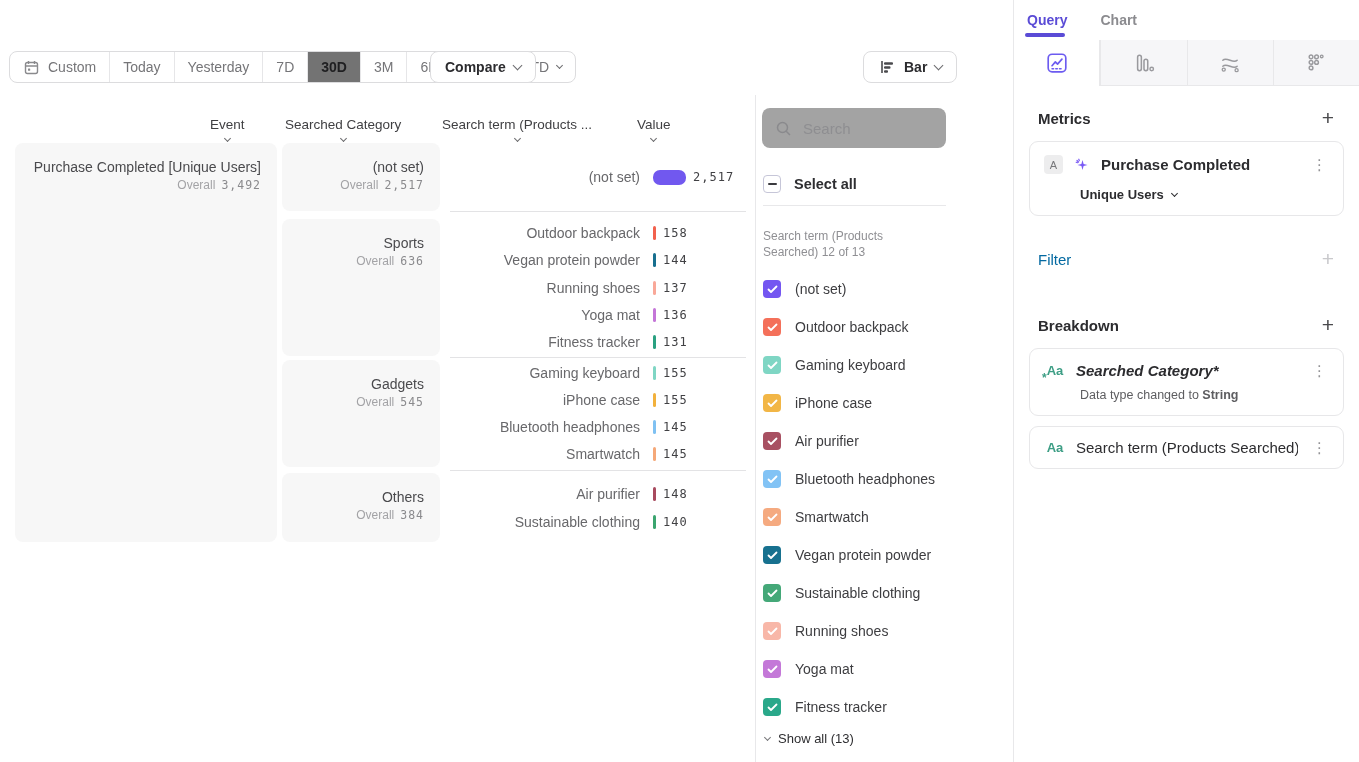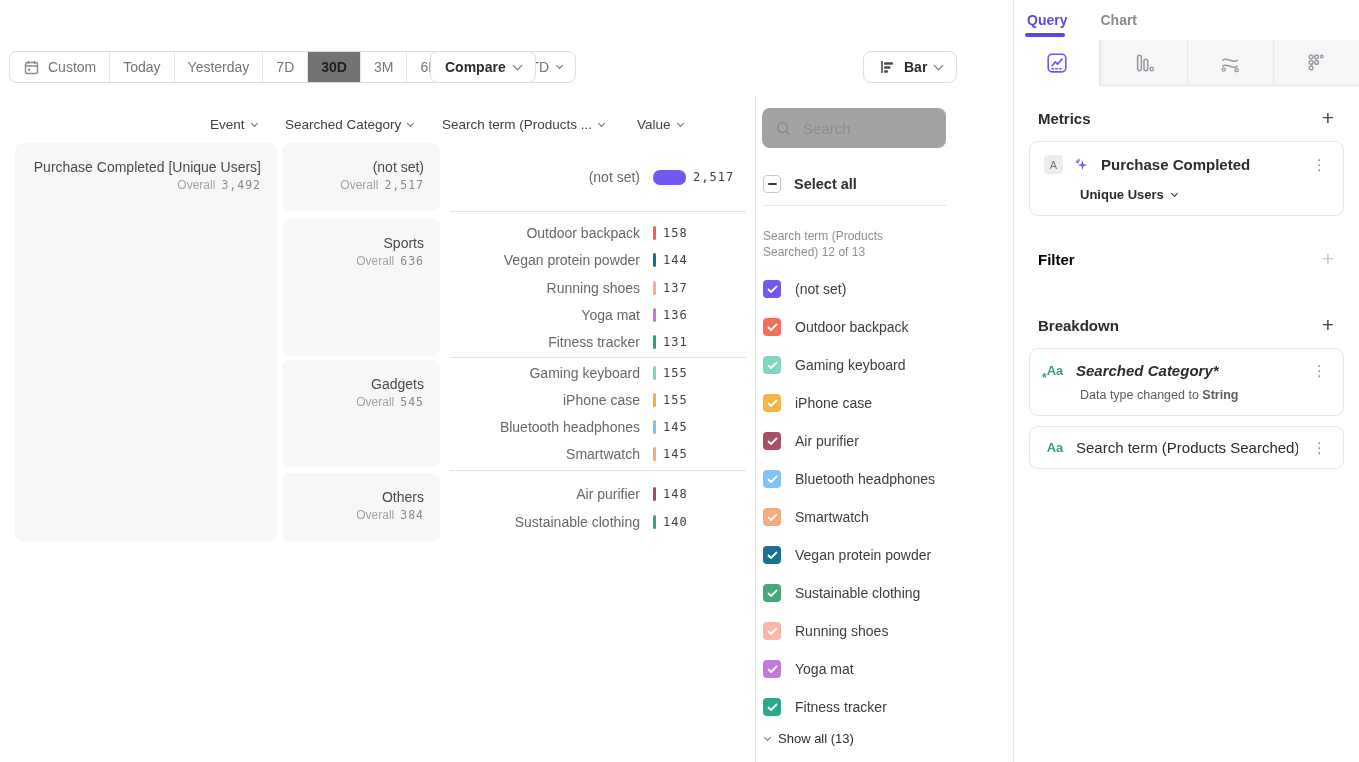--- a/index.html
+++ b/index.html
@@ -14,21 +14,21 @@
   .seg-item + .seg-item { border-left:1px solid #e6e6e8; }
   .seg-item.selected { background:#737373; color:#1f1f21; font-weight:bold; }
   .btn { position:absolute; height:32px; display:inline-flex; align-items:center; gap:8px; padding:0 14px;
          border:1px solid #dcdcde; border-radius:8px; background:#fff; font-size:14px; color:#2b2b2e; font-weight:bold; cursor:pointer; }
   .chev { width:7px; height:7px; border-right:1.6px solid #6b6b6e; border-bottom:1.6px solid #6b6b6e;
           transform:rotate(45deg); margin-top:-4px; display:inline-block; }
   .chev.sm { width:5px; height:5px; margin-top:-3px; }
 
   
   .col-header { position:absolute; top:117px; display:inline-flex; align-items:center; gap:7px;
-                font-size:13.5px; color:#3f3f42; cursor:pointer; }
+                font-size:13.5px; color:#3f3f42; cursor:pointer;flex-direction:column; }
   .cell { position:absolute; background:#f7f7f7; border-radius:8px; text-align:right; padding:15px 16px 0 10px; }
   .cell .cell-name { font-size:14px; color:#4a4a4d; line-height:18px; }
   .cell .cell-sub { margin-top:2px; font-size:12px; color:#a3a3a6; }
   .cell .cell-sub .num { font-family:"DejaVu Sans Mono",monospace; font-size:11.5px; color:#8a8a8d; letter-spacing:1px; margin-left:6px; }
   .group-rows { position:absolute; left:450px; width:296px; display:flex; flex-direction:column; justify-content:center; }
   .trow { height:28px; display:flex; align-items:center; }
   .trow .term { flex:1; text-align:right; padding-right:13px; font-size:14px; color:#68686b; white-space:nowrap; }
   .trow .valcell { width:93px; display:flex; align-items:center; gap:7px; }
   .vbar { border-radius:1.5px; flex:none; }
   .vbar.big { border-radius:7px; }
@@ -62,21 +62,21 @@
   .qtab.active { color:#5a4bd6; }
   .qtab-underline { position:absolute; left:11px; top:33px; width:40px; height:3.5px; border-radius:2px; background:#5a4bd6; }
   .icontabs { display:flex; height:46px; }
   .icontab { flex:1; display:flex; align-items:center; justify-content:center; cursor:pointer;
              background:#f6f6f8; border-bottom:1px solid #e8e8ea; border-left:1px solid #e8e8ea; }
   .icontab:first-child { border-left:none; }
   .icontab.active { background:#fff; border-bottom:none; border-right:1px solid #e8e8ea; border-bottom-right-radius:0; }
   .qcontent { padding:0 15px; }
   .sect-head { display:flex; align-items:center; justify-content:space-between; padding:0 10px 0 9px; }
   .sect-title { font-size:15px; font-weight:bold; color:#2c2c2f; }
-  .sect-title.muted { color:#000000; font-weight:bold; }
+  .sect-title.muted { color:#0369a1; font-weight:normal; }
   .plus { font-size:21px; font-weight:300; color:#4a4a4d; cursor:pointer; line-height:20px; }
   .plus.muted { color:#c9c9cc; }
   .qcard { border:1px solid #e7e7e9; border-radius:9px; background:#fff; padding:13px 12px 13px 14px; }
   .qcard-row { display:flex; align-items:center; gap:10px; }
   .abadge { width:19px; height:19px; border-radius:4px; background:#ededee; color:#77777a; font-size:11px;
             display:flex; align-items:center; justify-content:center; flex:none; }
   .qcard-title { font-size:15px; font-weight:bold; color:#2c2c2f; flex:1; white-space:nowrap; overflow:hidden; }
   .qcard-title.it { font-style:italic; font-weight:bold; }
   .kebab { color:#939396; font-size:15px; letter-spacing:0; cursor:pointer; padding:0 4px; line-height:14px; }
   .measure { margin:13px 0 0 36px; display:flex; align-items:center; gap:8px; font-size:13px; font-weight:bold; color:#2c2c2f; cursor:pointer; }

